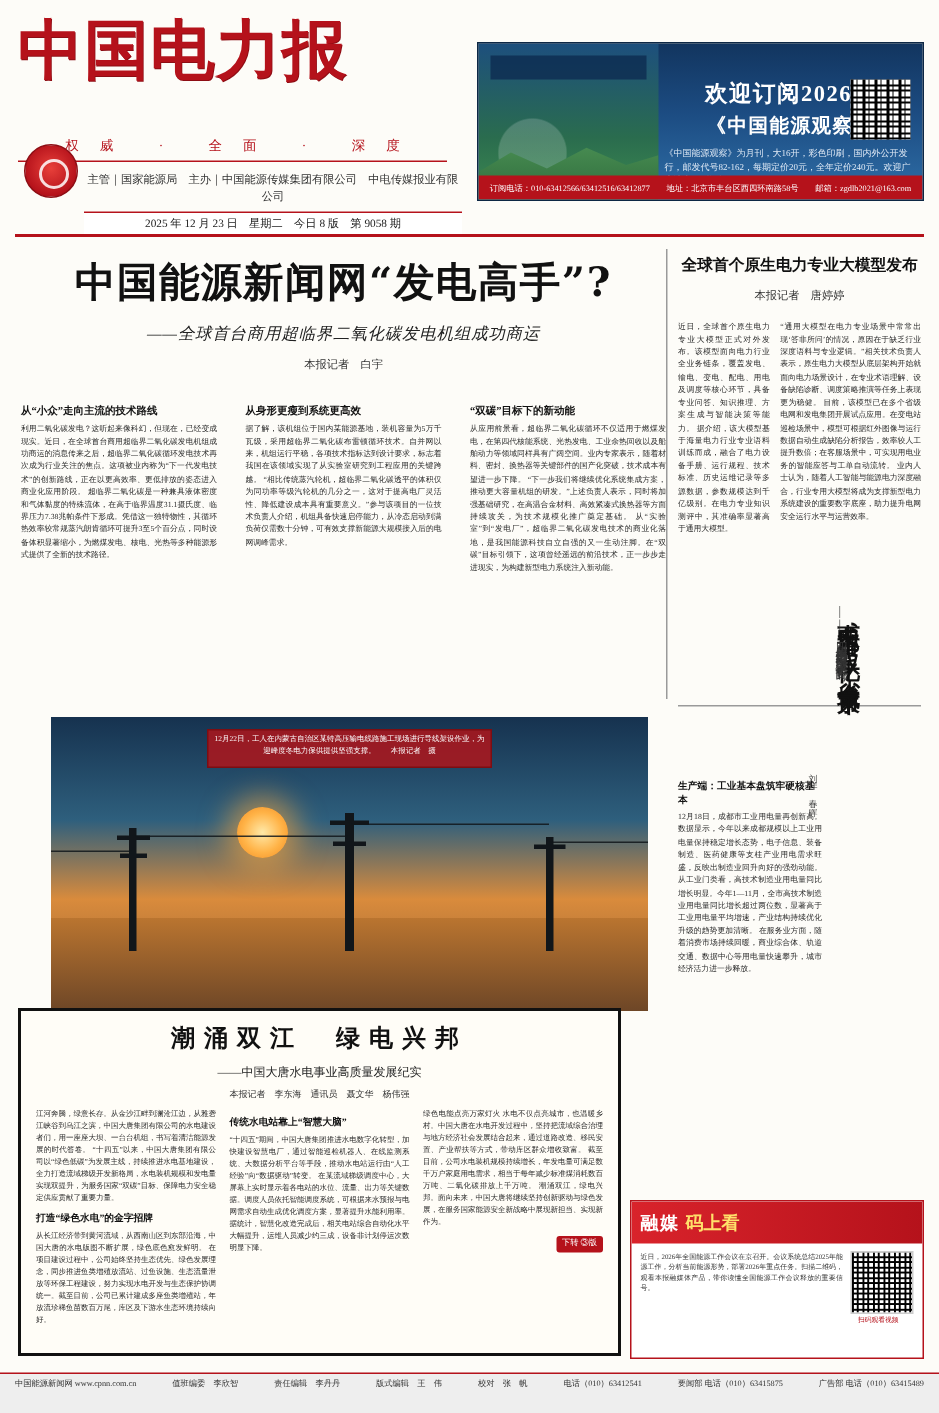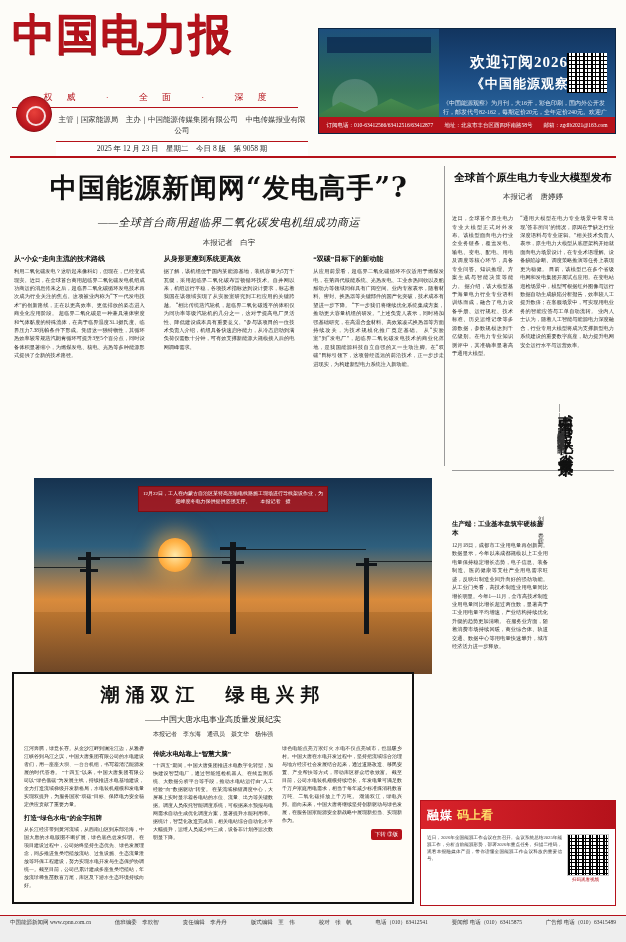--- a/index.html
+++ b/index.html
@@ -97,21 +97,21 @@
   .lead-title{
     font-family:"DejaVu Serif", serif;font-weight:bold;font-size:27px;color:#111;
     text-align:center;letter-spacing:1px;
   }
   .lead-sub{
     margin-top:9px;text-align:center;font-size:11px;color:#222;letter-spacing:.5px;font-style:italic;
   }
   .lead-by{
     margin-top:8px;text-align:center;font-size:7.5px;color:#333;
   }
-  .cols{margin-top:2px;display:flex;gap:19px;}
+  .cols{margin-top:17px;display:flex;gap:19px;}
   .col{flex:1;font-size:5.2px;line-height:1.62;color:#2a2a2a;text-align:justify;}
   .subhead{
     font-weight:bold;font-size:7px;color:#111;margin:5px 0 3px;line-height:1.3;
   }
 
   
   .rtop{position:absolute;left:452px;top:170px;width:162px;}
   .rtop-title{
     font-family:"DejaVu Serif", serif;font-weight:bold;font-size:10.5px;
     color:#111;text-align:center;line-height:1.35;
@@ -160,21 +160,21 @@
   .rmid{position:absolute;left:452px;top:520px;width:96px;}
   .rmid-h{font-weight:bold;font-size:6.5px;color:#111;margin-bottom:3px;}
   .rmid-b{font-size:5.2px;line-height:1.62;color:#2a2a2a;text-align:justify;}
 
   
   .boxfeat{
     position:absolute;left:12px;top:672px;width:402px;height:232px;
     border:2px solid #111;background:#fffdf7;box-sizing:border-box;padding:8px 10px;
   }
   .bf-title{
-    font-family:"DejaVu Serif", serif;font-weight:bold;font-size:19px;color:#111;
+    font-family:"DejaVu Serif", serif;font-weight:bold;font-size:16px;color:#111;
     text-align:center;letter-spacing:6px;
   }
   .bf-sub{margin-top:6px;text-align:center;font-size:8px;color:#222;}
   .bf-by{margin-top:5px;text-align:center;font-size:6px;color:#333;}
   .bf-cols{margin-top:6px;display:flex;gap:9px;}
   .bf-col{flex:1;font-size:5px;line-height:1.6;color:#2a2a2a;text-align:justify;}
   .bf-h{font-weight:bold;font-size:6.5px;margin:4px 0 3px;color:#111;}
   .more-btn{
     display:inline-block;background:#b5121b;color:#fff;font-size:5.5px;padding:1px 4px;
     border-radius:2px;

